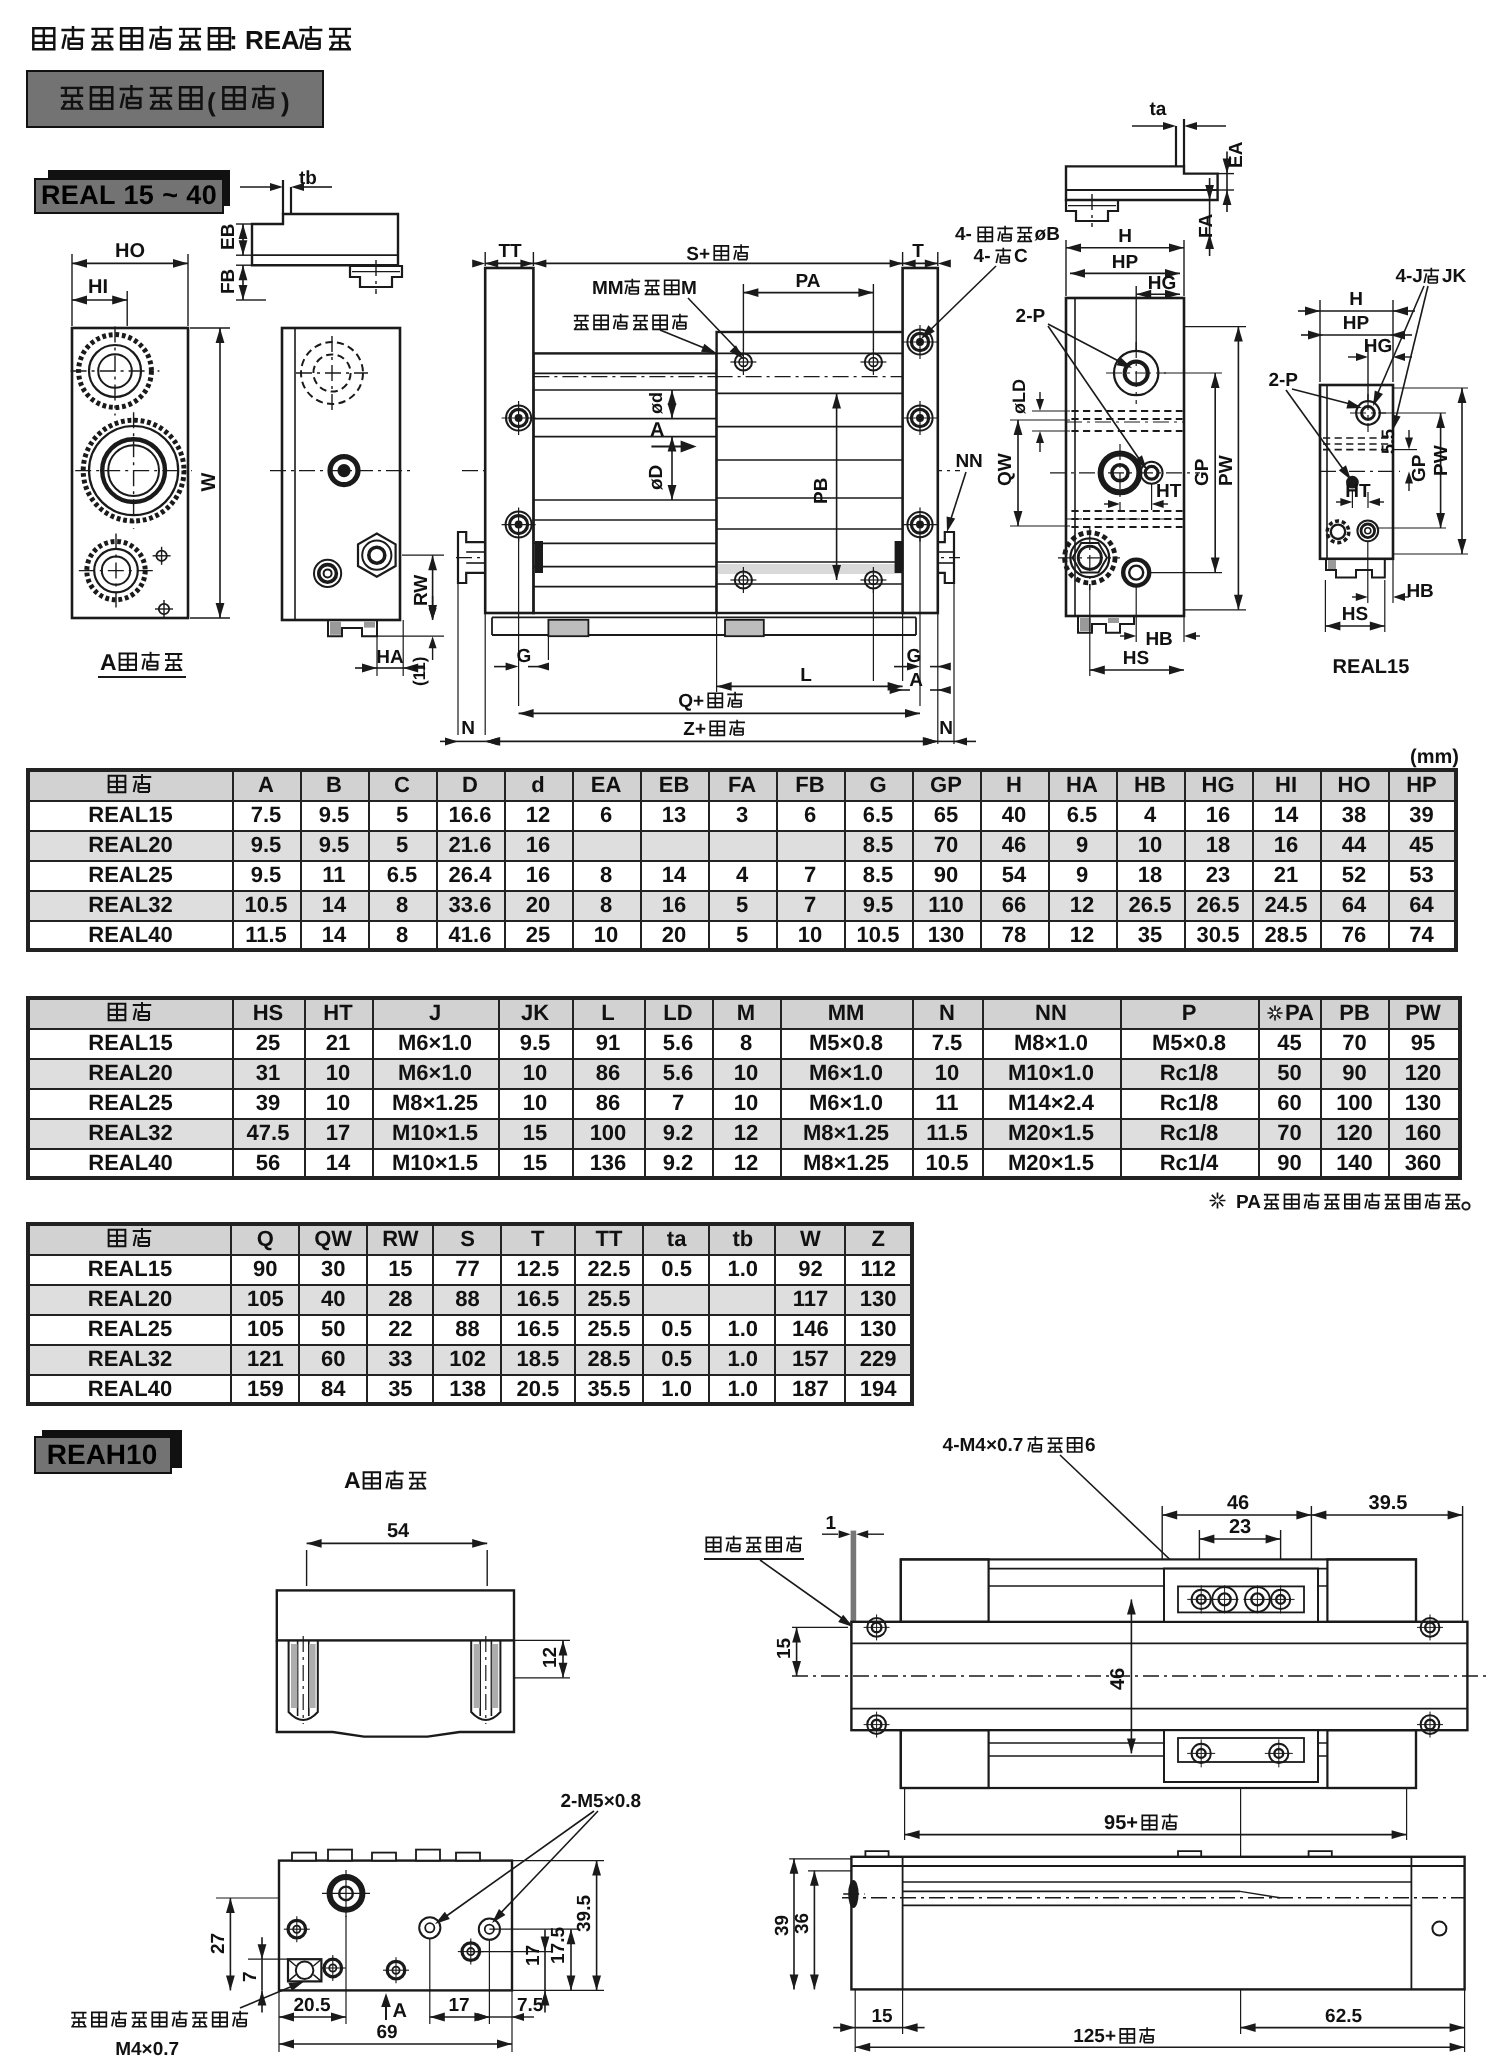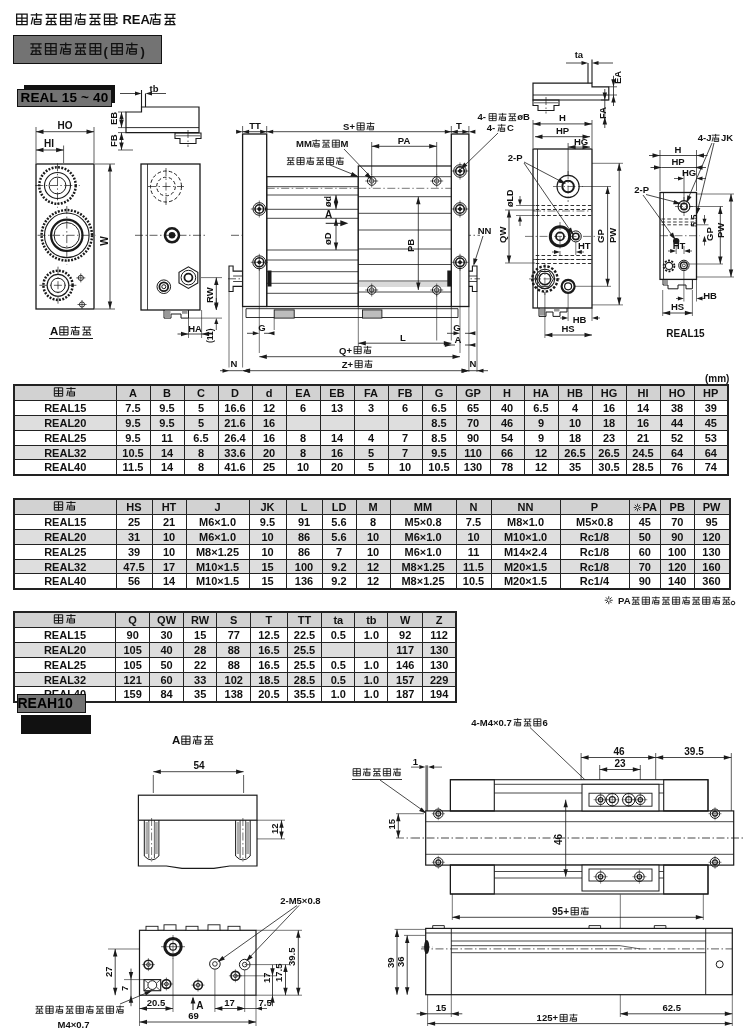--- a/index.html
+++ b/index.html
@@ -9,21 +9,21 @@
 tr.alt td{background:#dedede}
 td svg{vertical-align:-1px}
 .bx{position:absolute;border:1.5px solid #111;background:#737373;z-index:6}
 .sh{position:absolute;background:#111;z-index:5}
 </style></head><body>
 <div id="page">
 <div class="bx" style="left:13px;top:35px;width:147px;height:27px"></div>
 <div class="sh" style="left:24px;top:85px;width:91px;height:18px"></div>
 <div class="bx" style="left:17px;top:89px;width:93px;height:16px;font-size:13.5px;font-weight:bold;text-align:center;line-height:16.5px;letter-spacing:0.2px;white-space:nowrap">REAL 15 ~ 40</div>
 <div class="sh" style="left:21px;top:715px;width:70px;height:19px"></div>
-<div class="bx" style="left:16.5px;top:694px;width:67px;height:16.5px;font-size:14px;font-weight:bold;text-align:left;line-height:17px">REAH10</div>
+<div class="bx" style="left:16.5px;top:718px;width:67px;height:16.5px;font-size:14px;font-weight:bold;text-align:center;line-height:17px">REAH10</div>
 <table style="left:13px;top:384px;width:714px">
       <colgroup>
         <col style="width:102px">
         <col style="width:34px">
         <col style="width:34px">
         <col style="width:34px">
         <col style="width:34px">
         <col style="width:34px">
         <col style="width:34px">
         <col style="width:34px">

